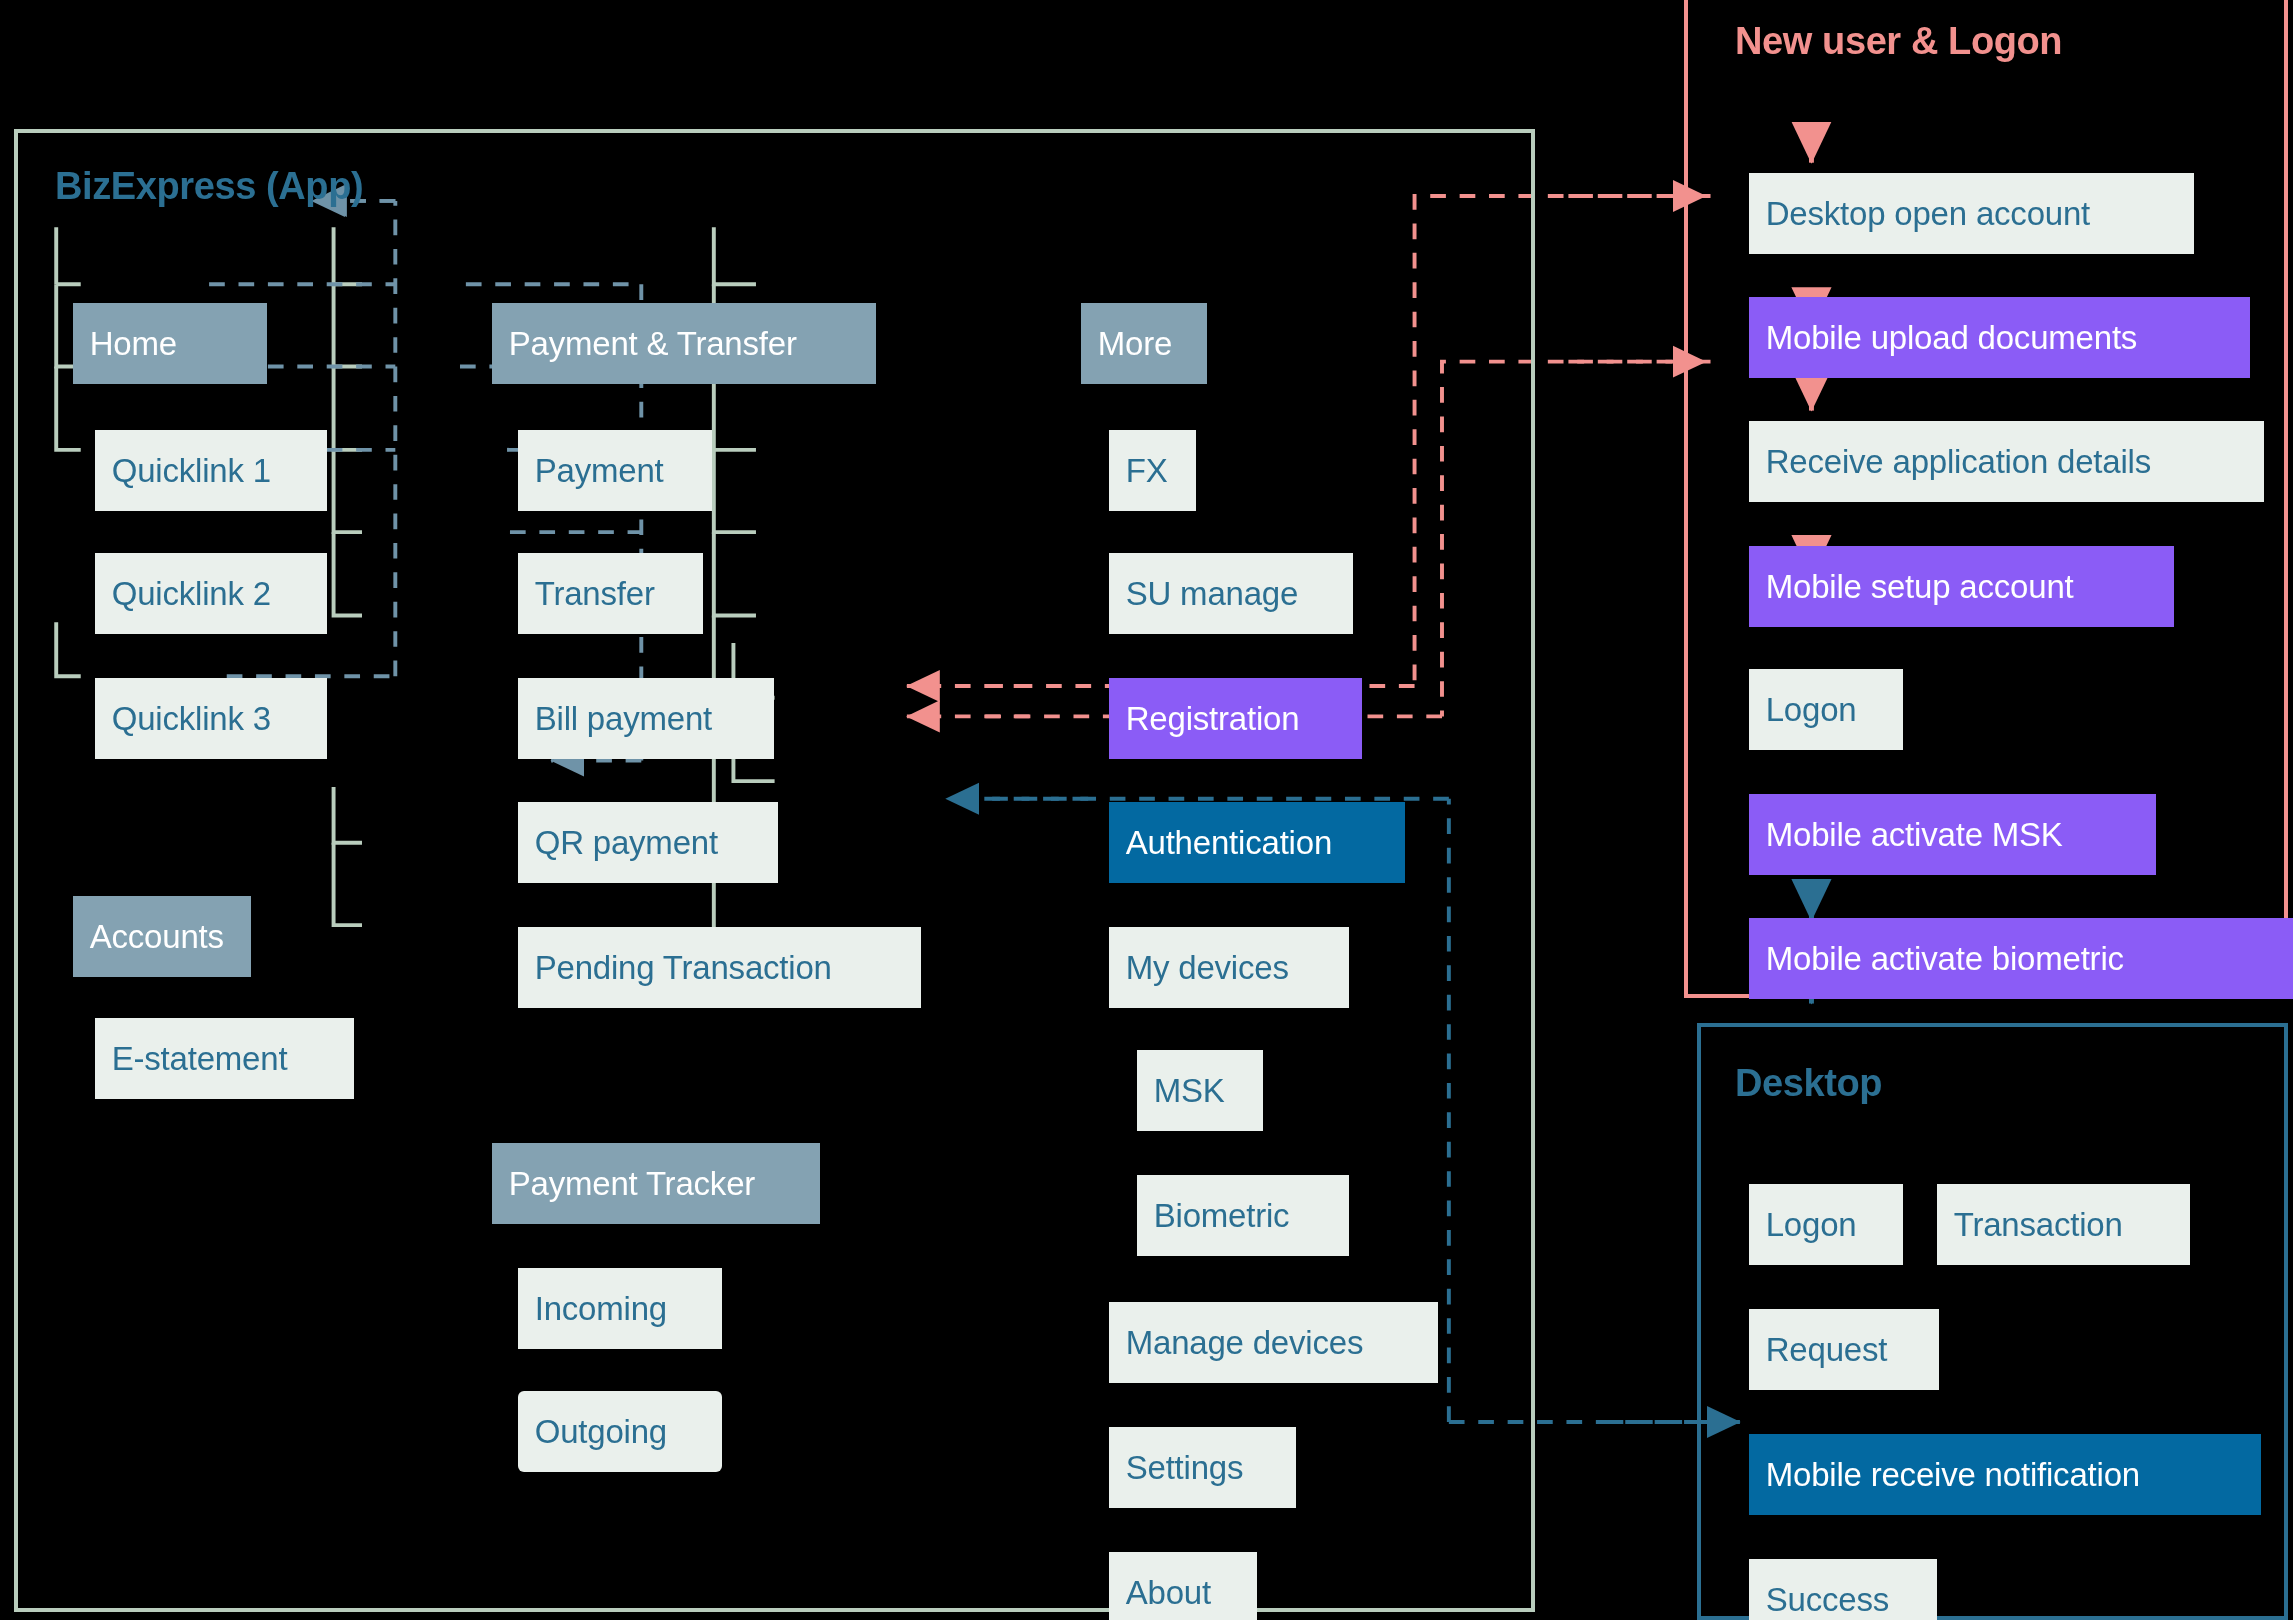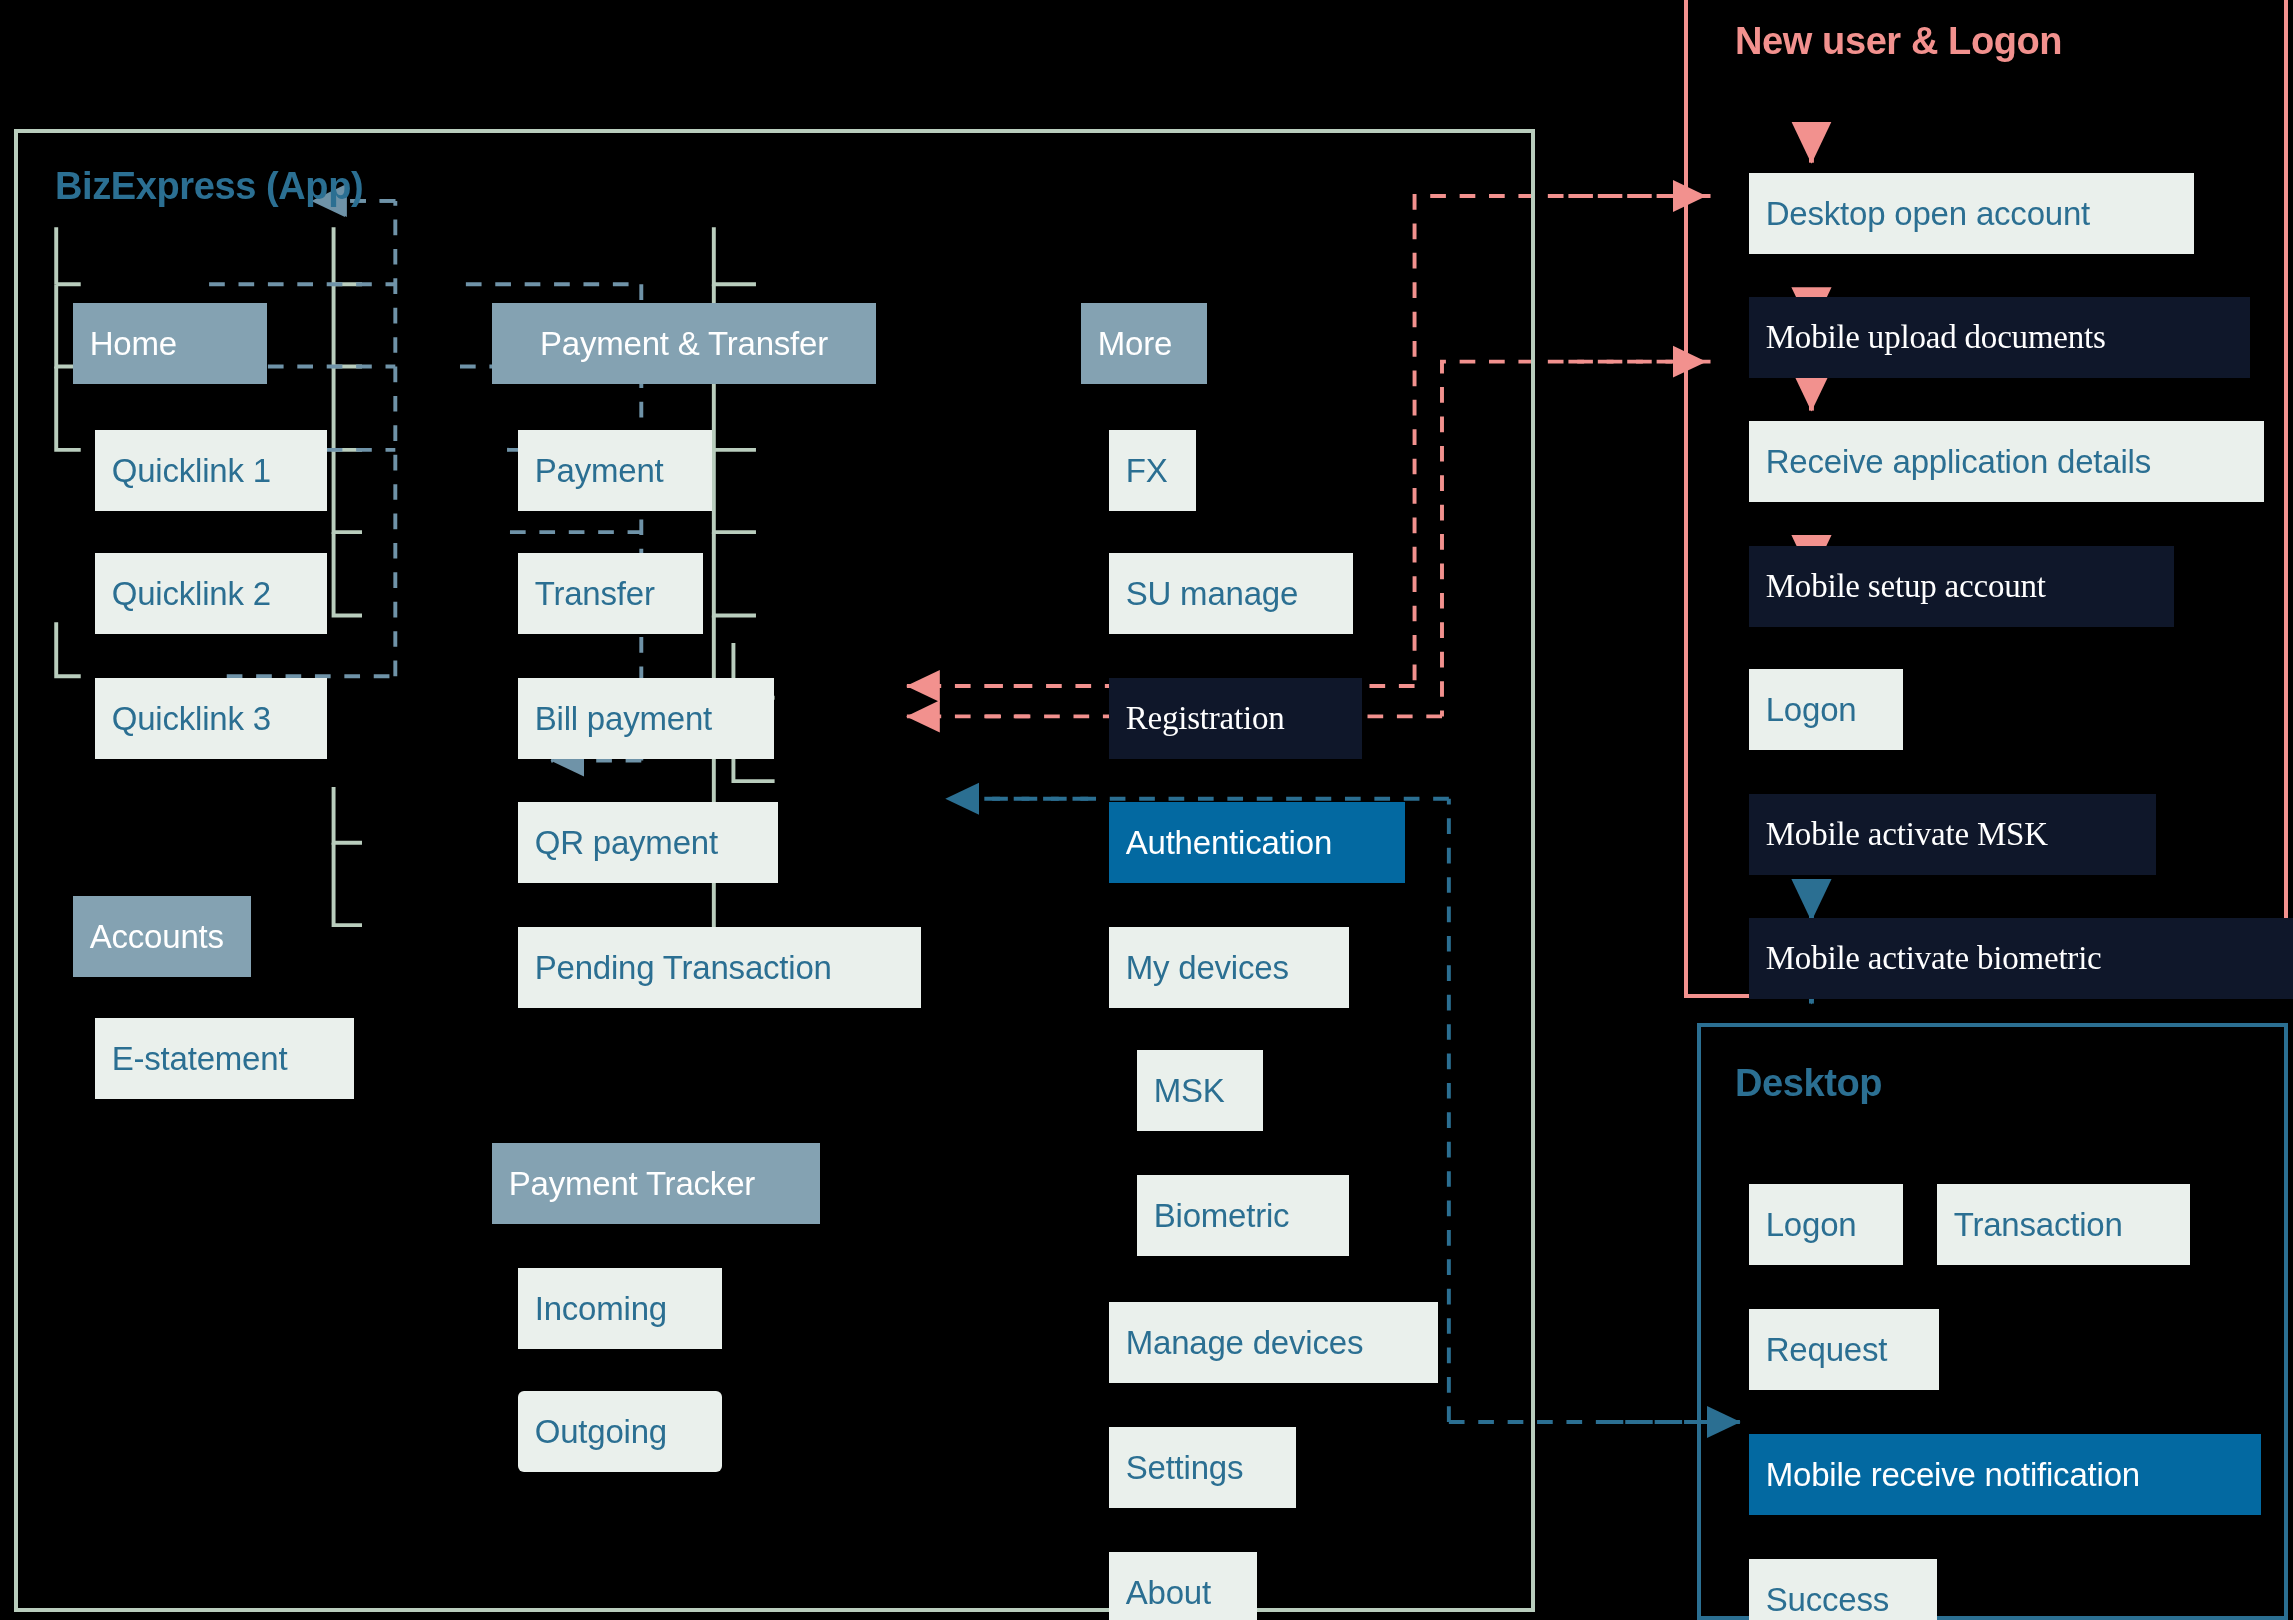--- a/index.html
+++ b/index.html
@@ -16,21 +16,21 @@
   .panel-title{position:absolute;font-weight:bold;letter-spacing:-0.4px;white-space:nowrap;}
   #app-title{left:55px;top:165px;font-size:38px;color:#2b6f92;}
   #newuser-title{left:1735px;top:19.6px;font-size:38px;color:#f2918e;}
   #desktop-title{left:1735px;top:1062px;font-size:38px;color:#2b6f92;}
 
   
   .node{position:absolute;box-sizing:border-box;display:flex;align-items:center;
         padding:0 16.7px;font-size:33px;white-space:nowrap;letter-spacing:-0.2px;}
   .lvl0{background:#84a2b2;color:#ffffff;}
   .leaf{background:#eaf0ec;color:#2b6f92;}
-  .pink{background:#0f172a;color:#ffffff;font-family:Liberation Serif, serif;}
+  .pink{background:#8b5cf6;color:#ffffff;}
   .teal{background:#0369a1;color:#ffffff;}
 
   
   #wires{position:absolute;left:0;top:0;width:2294px;height:1620px;pointer-events:none;}
 </style>
 </head>
 <body>
 
 <div id="stage">
 
@@ -153,21 +153,21 @@
       </div>
       <div class="node leaf" style="left: 95px; top: 678px; width: 232px; height: 81px;">
         <span>Quicklink 3</span>
       </div>
       <div class="node lvl0" style="left: 73px; top: 896px; width: 178px; height: 81px;">
         <span>Accounts</span>
       </div>
       <div class="node leaf" style="left: 95px; top: 1018px; width: 259px; height: 81px;">
         <span>E-statement</span>
       </div>
-      <div class="node lvl0" style="left: 492px; top: 303px; width: 384px; height: 81px; justify-content: center;">
+      <div class="node lvl0" style="left: 492px; top: 303px; width: 384px; height: 81px;">
         <span>Payment &amp; Transfer</span>
       </div>
       <div class="node leaf" style="left: 518px; top: 430px; width: 194px; height: 81px;">
         <span>Payment</span>
       </div>
       <div class="node leaf" style="left: 518px; top: 553px; width: 185px; height: 81px;">
         <span>Transfer</span>
       </div>
       <div class="node leaf" style="left: 518px; top: 678px; width: 256px; height: 81px;">
         <span>Bill payment</span>

